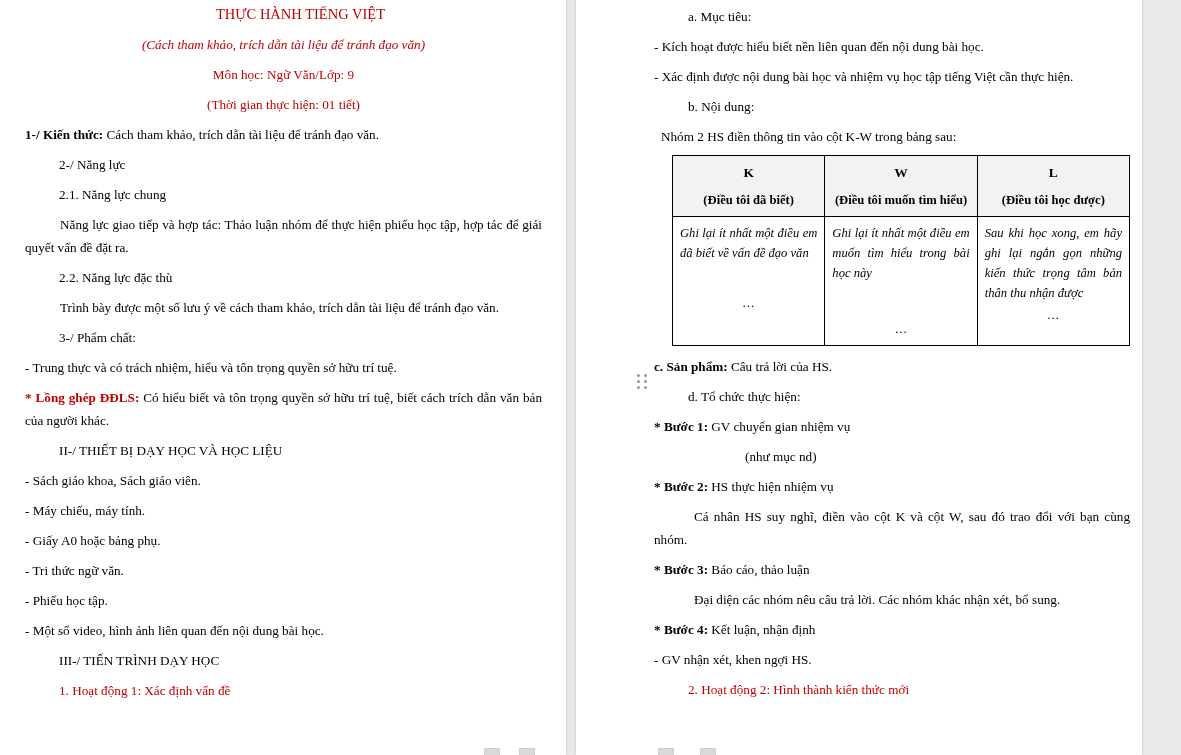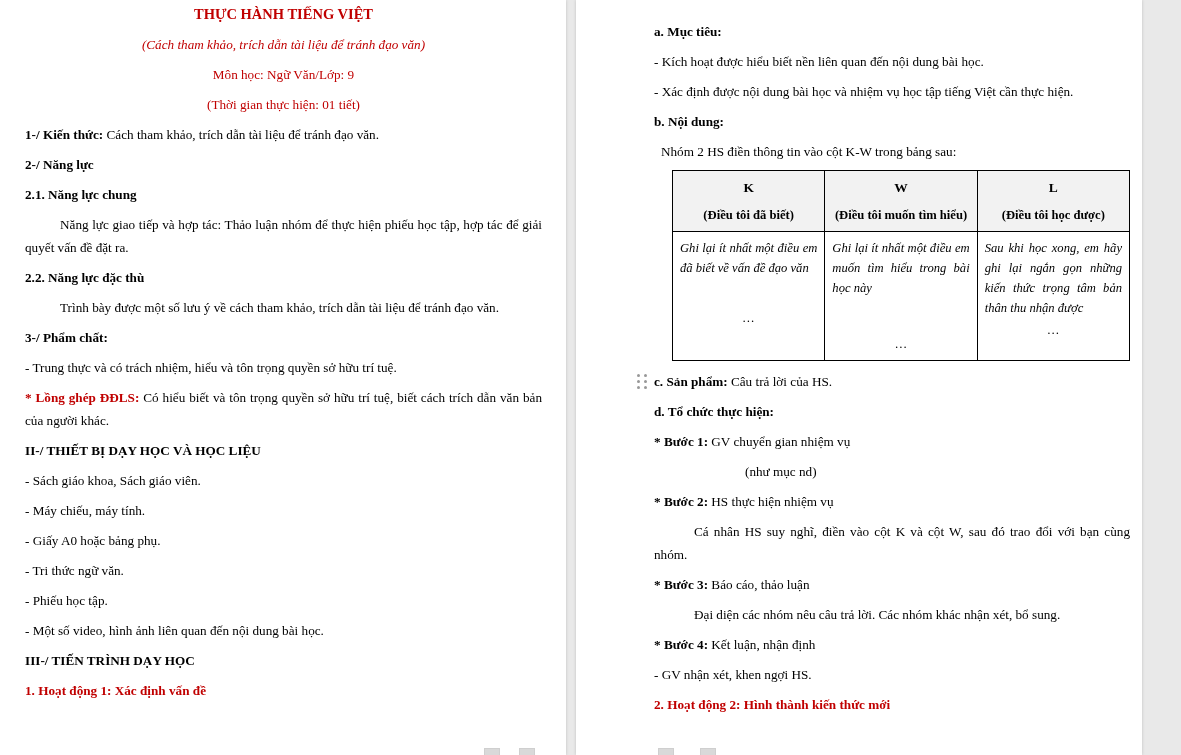--- a/index.html
+++ b/index.html
@@ -13,26 +13,26 @@
   }
   .page {
     position:absolute; top:0; height:755px; width:566px;
     background:#ffffff;
     box-shadow:0 0 3px rgba(0,0,0,0.18);
   }
   #page-left  { left:0; }
   #page-right { left:576px; }
 
   .content-l { padding:3px 24px 0 25px; font-size:13.2px; }
-  .content-r { padding:20px 12px 0 78px; font-size:13.2px; }
+  .content-r { padding:5px 12px 0 78px; font-size:13.2px; }
 
   p { line-height:23px; margin:0 0 7px; }
   .center { text-align:center; }
   .red  { color:#c00000; }
-  .bold { font-weight:bold; }
+  .bold { font-weight:normal;margin-left:34px; }
   .italic { font-style:italic; }
   .just { text-align:justify; }
   .indent       { text-indent:35px; }
   .indent-sm    { text-indent:7px; }
   .indent-step  { text-indent:40px; }
   .note-indent  { padding-left:91px; }
   .title-line   { font-size:14.5px; }
 
   table.kwl {
     border-collapse:collapse;

